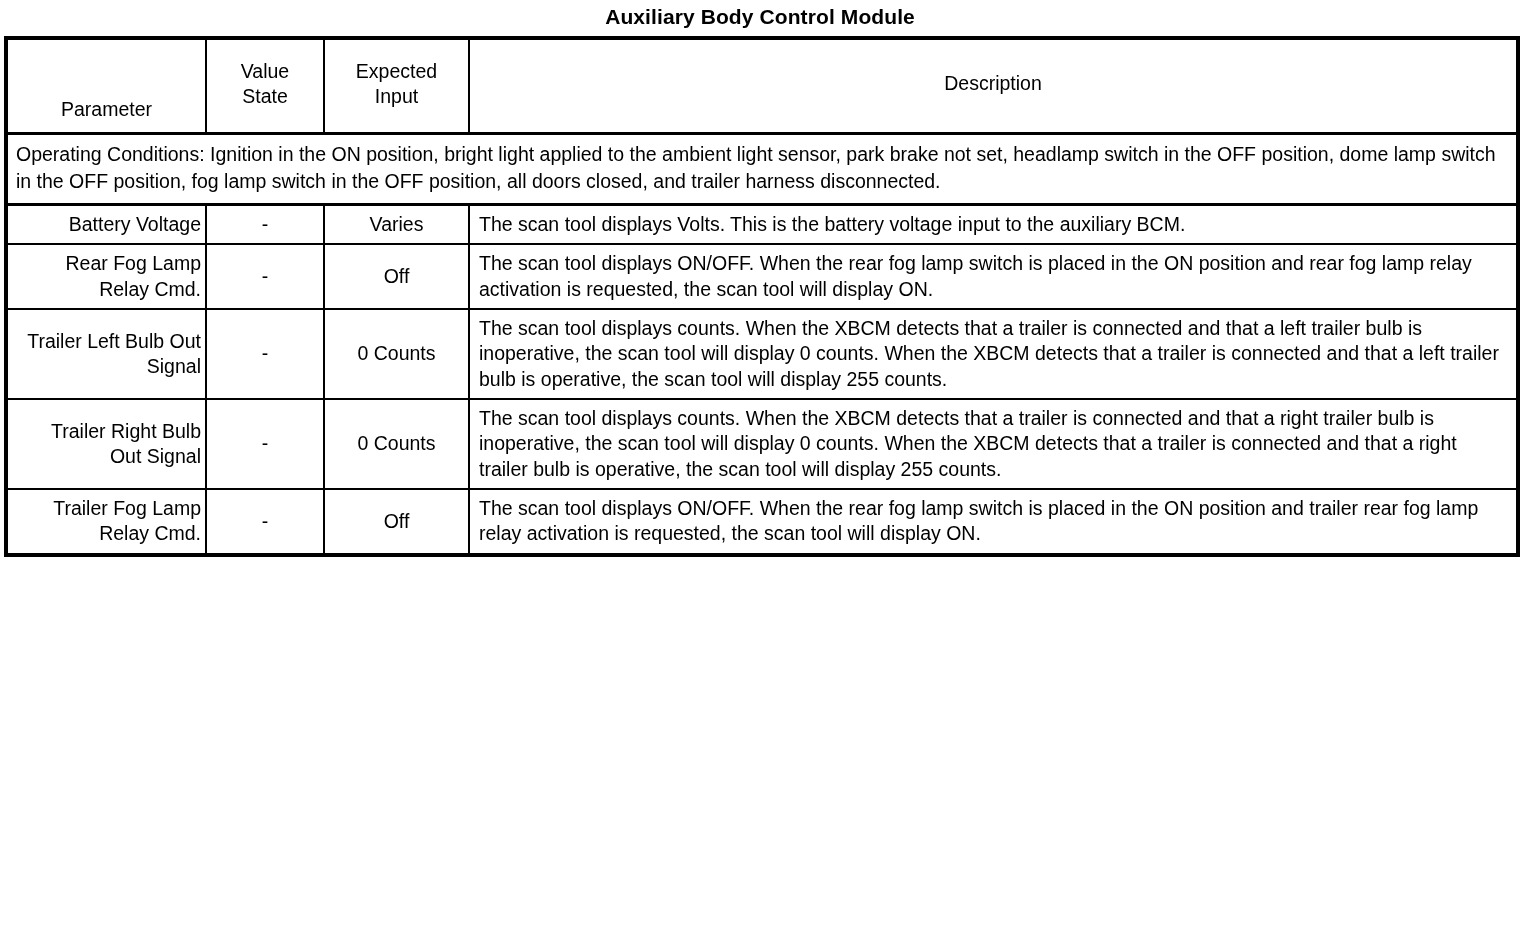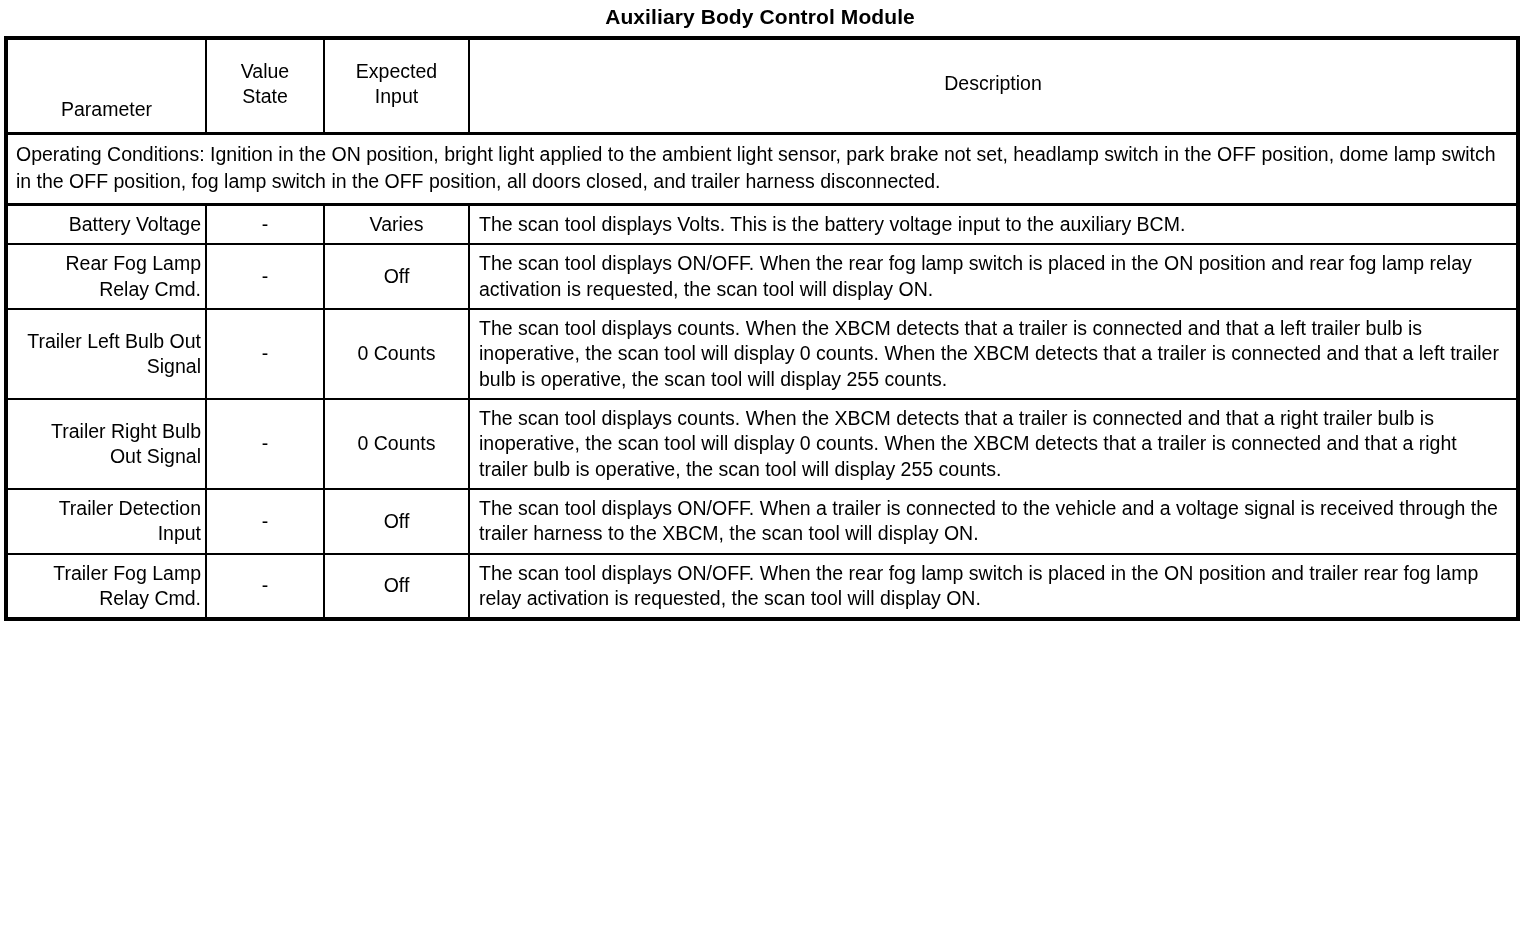--- a/index.html
+++ b/index.html
@@ -140,26 +140,20 @@
           <td class="c-expected-cell">0 Counts</td>
           <td class="c-desc-cell">The scan tool displays counts. When the XBCM detects that a trailer is connected and that a left trailer bulb is inoperative, the scan tool will display 0 counts. When the XBCM detects that a trailer is connected and that a left trailer bulb is operative, the scan tool will display 255 counts.</td>
         </tr>
         <tr>
           <td class="c-param-cell">Trailer Right Bulb Out Signal</td>
           <td class="c-state-cell">-</td>
           <td class="c-expected-cell">0 Counts</td>
           <td class="c-desc-cell">The scan tool displays counts. When the XBCM detects that a trailer is connected and that a right trailer bulb is inoperative, the scan tool will display 0 counts. When the XBCM detects that a trailer is connected and that a right trailer bulb is operative, the scan tool will display 255 counts.</td>
         </tr>
         <tr>
-          <td class="c-param-cell">Trailer Detection Input</td>
-          <td class="c-state-cell">-</td>
-          <td class="c-expected-cell">Off</td>
-          <td class="c-desc-cell">The scan tool displays ON/OFF. When a trailer is connected to the vehicle and a voltage signal is received through the trailer harness to the XBCM, the scan tool will display ON.</td>
-        </tr>
-        <tr>
           <td class="c-param-cell">Trailer Fog Lamp Relay Cmd.</td>
           <td class="c-state-cell">-</td>
           <td class="c-expected-cell">Off</td>
           <td class="c-desc-cell">The scan tool displays ON/OFF. When the rear fog lamp switch is placed in the ON position and trailer rear fog lamp relay activation is requested, the scan tool will display ON.</td>
         </tr>
       </tbody>
   </table>
 
 </div>
 

